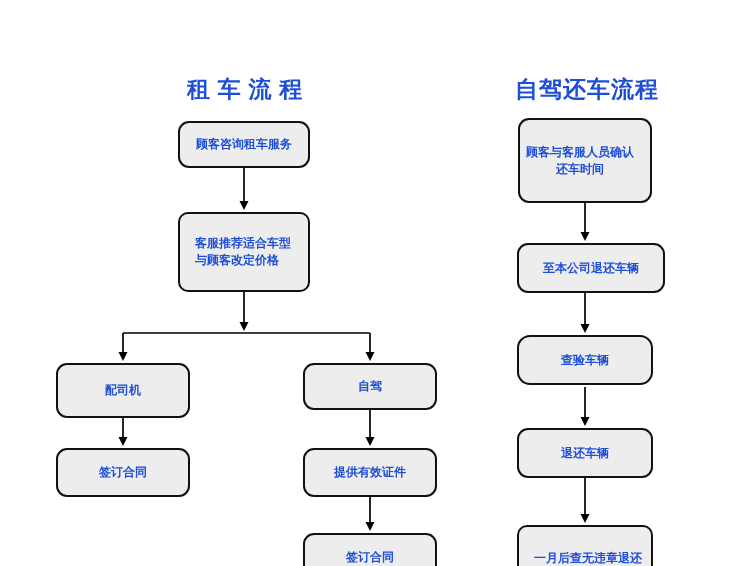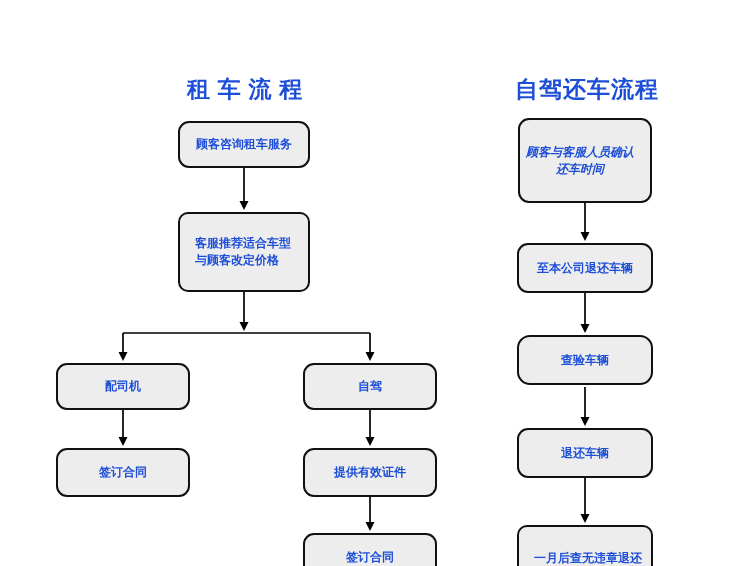--- a/index.html
+++ b/index.html
@@ -55,21 +55,21 @@
     line-height: 1.4;
     padding: 4px 10px;
   }
   .node.nowrap { white-space: nowrap; }
   .node.align-left {
     justify-content: flex-start;
     text-align: left;
     padding: 4px 8px 4px 15px;
     border-radius: 10px;
   }
-  .node.pad-narrow { padding-left: 6px; padding-right: 16px; font-style: italic; }
+  .node.pad-narrow { padding-left: 6px; padding-right: 16px; }
 </style>
 </head>
 <body>
 
 <div class="canvas">
 
   <svg class="connectors" width="738" height="566" viewBox="0 0 738 566">
     <g>
       <line x1="244" y1="123" x2="244" y2="157"></line>
       <polygon points="239.5,156 248.5,156 244,165"></polygon>
@@ -119,33 +119,33 @@
     </g>
   </svg>
 
   <div class="flow-title" style="left:150px; top:29px; width:190px;">租 车 流 程</div>
   <div class="flow-title" style="left:498px; top:29px; width:178px;">自驾还车流程</div>
 
   <div class="node nowrap" style="left:178px; top:76px; width:132px; height:47px;">顾客咨询租车服务</div>
 
   <div class="node align-left" style="left:178px; top:167px; width:132px; height:80px;">客服推荐适合车型与顾客改定价格</div>
 
-  <div class="node nowrap" style="left:56px; top:318px; width:134px; height:47px;">配司机</div>
+  <div class="node nowrap" style="left:56px; top:318px; width:134px; height:55px;">配司机</div>
 
   <div class="node nowrap" style="left:303px; top:318px; width:134px; height:47px;">自驾</div>
 
   <div class="node nowrap" style="left:56px; top:403px; width:134px; height:49px;">签订合同</div>
 
   <div class="node nowrap" style="left:303px; top:403px; width:134px; height:49px;">提供有效证件</div>
 
   <div class="node nowrap" style="left:303px; top:488px; width:134px; height:49px;">签订合同</div>
 
   <div class="node pad-narrow" style="left:518px; top:73px; width:134px; height:85px;">顾客与客服人员确认还车时间</div>
 
-  <div class="node nowrap" style="left:517px; top:198px; width:136px; height:50px;">至本公司退还车辆</div>
+  <div class="node nowrap" style="left:517px; top:198px; width:148px; height:50px;">至本公司退还车辆</div>
 
   <div class="node nowrap" style="left:517px; top:290px; width:136px; height:50px;border-radius:13px;">查验车辆</div>
 
   <div class="node nowrap" style="left:517px; top:383px; width:136px; height:50px;">退还车辆</div>
 
   <div class="node align-left" style="left:517px; top:480px; width:136px; height:83px;">一月后查无违章退还违章押金，订单结束</div>
 
 </div>
 
 </body></html>

